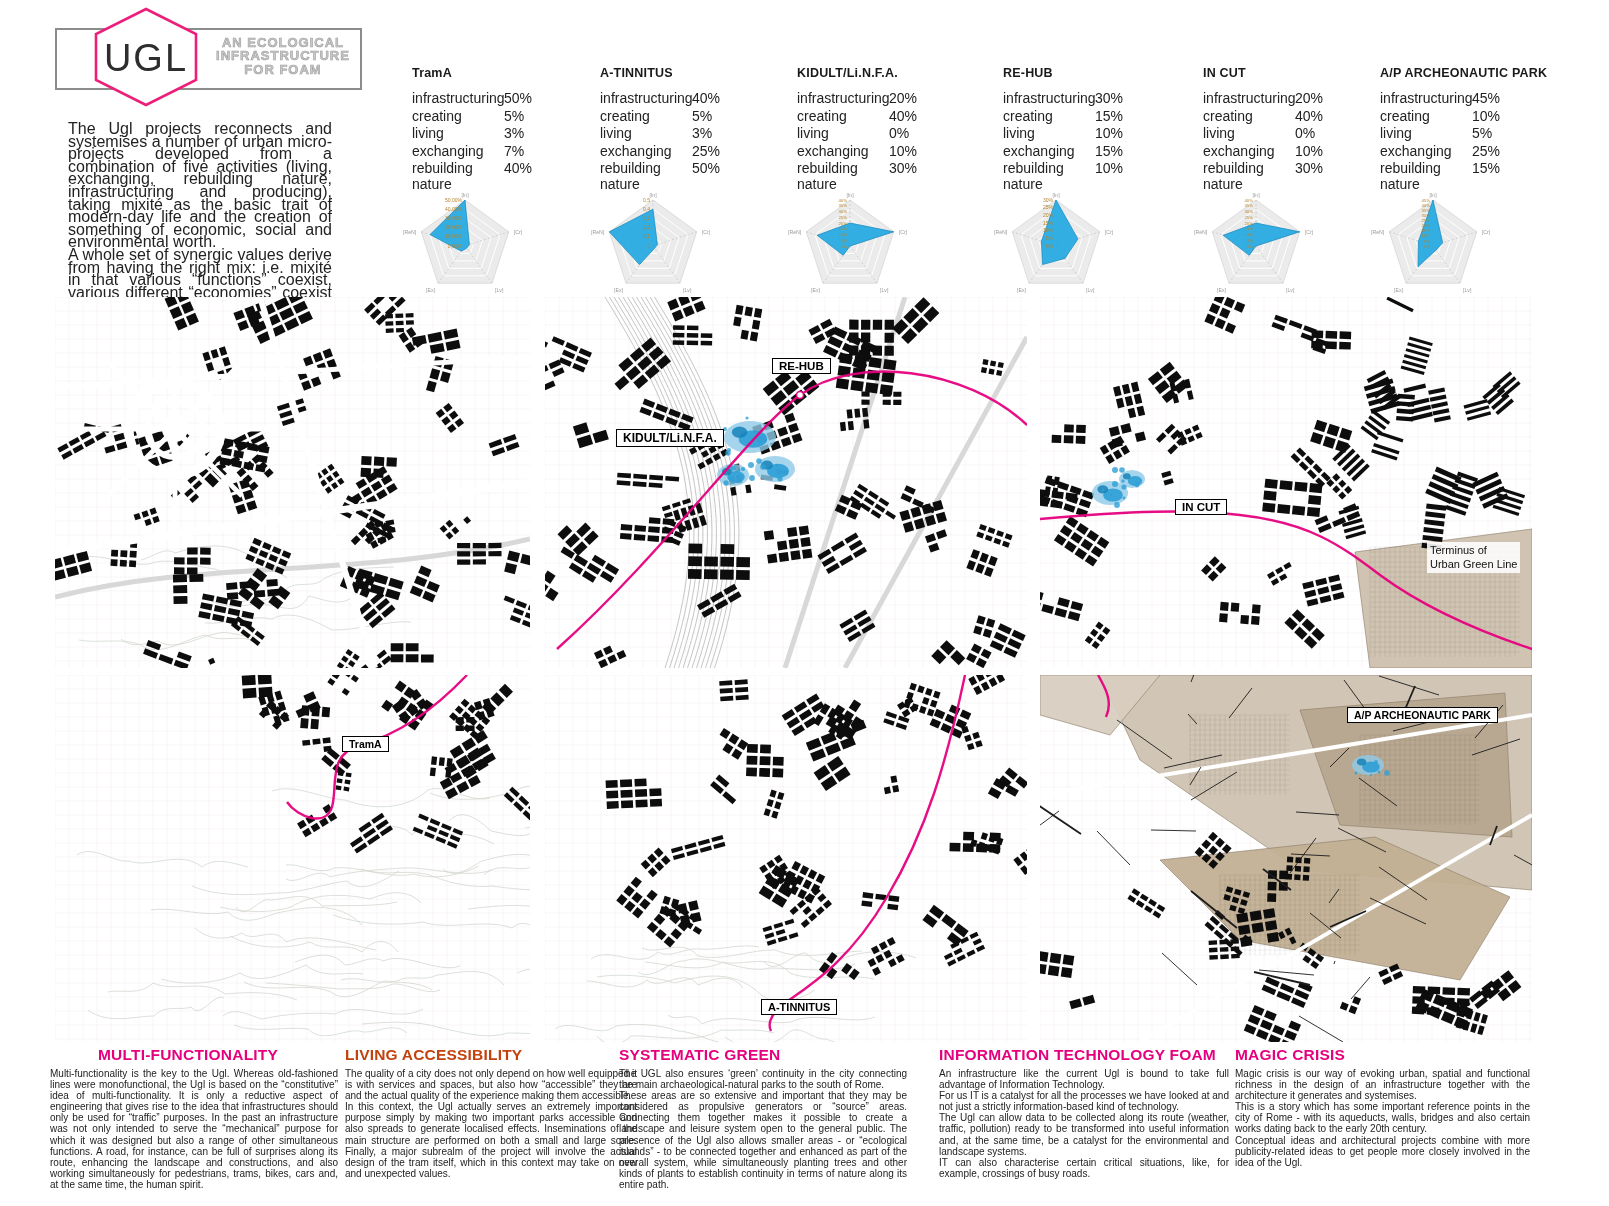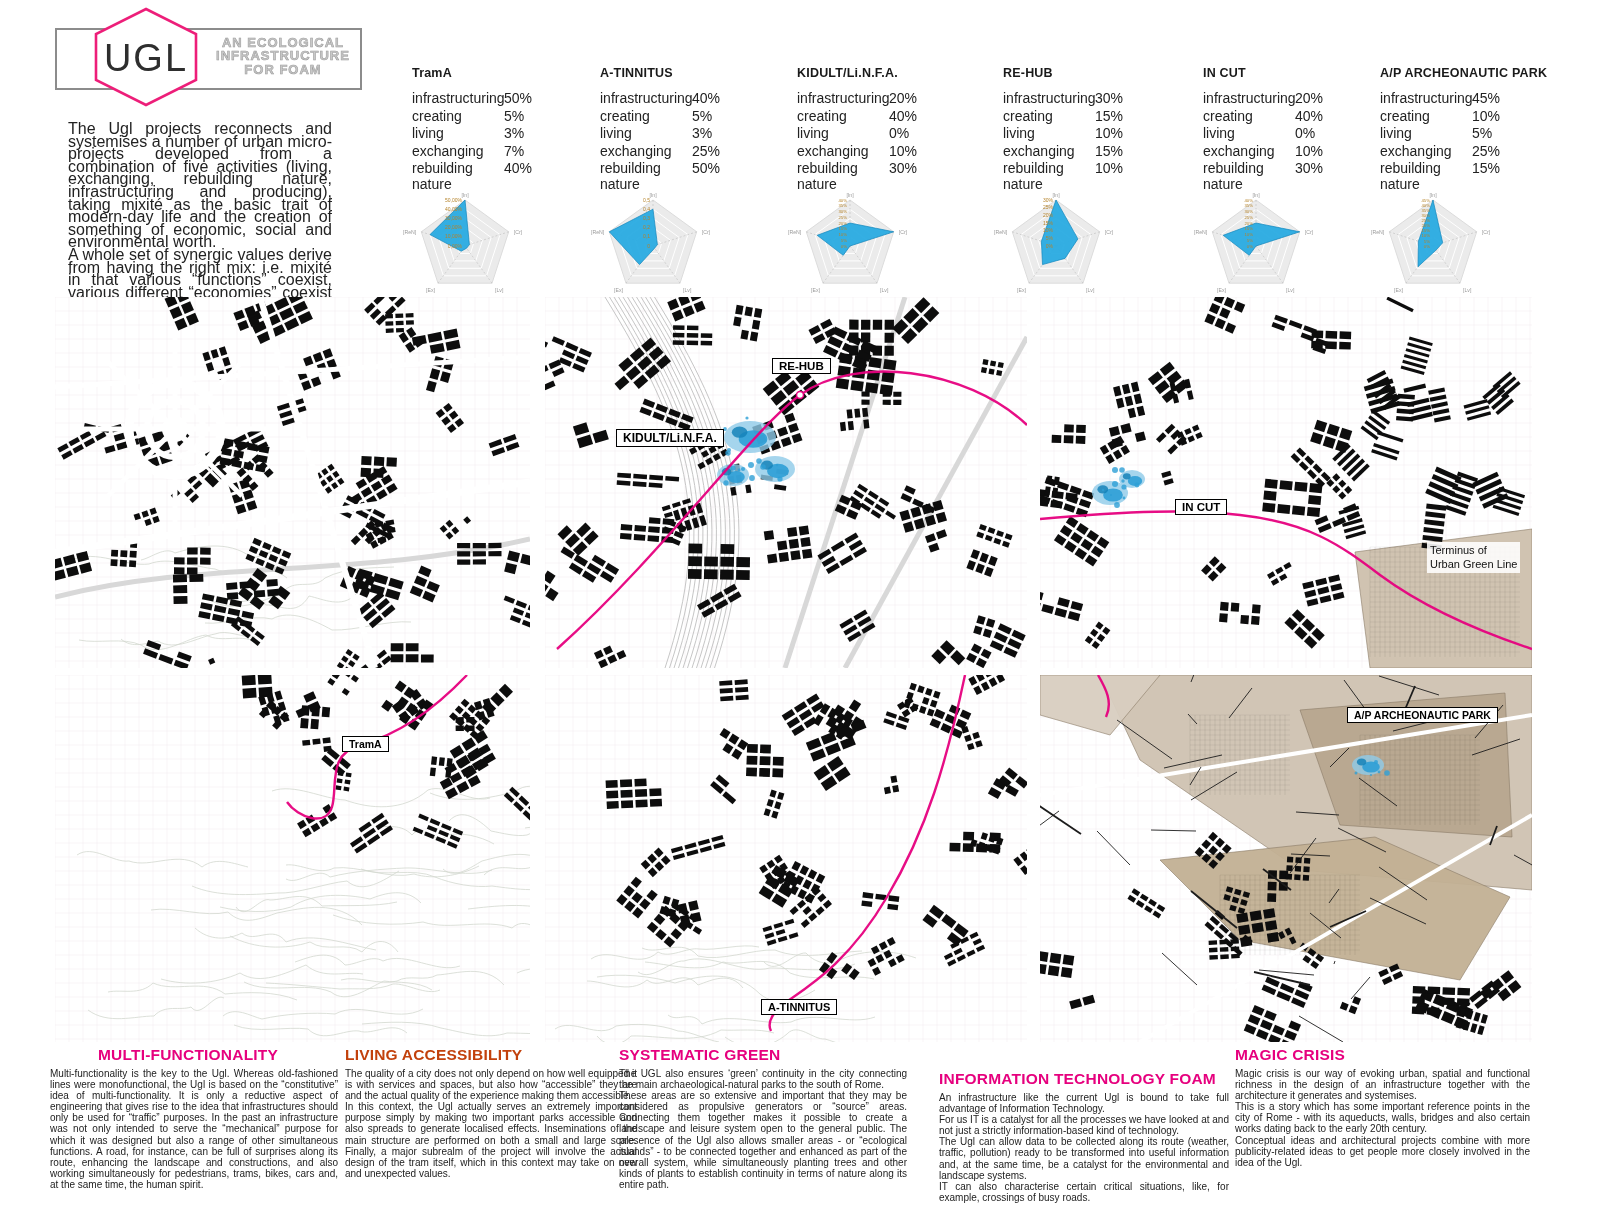--- a/index.html
+++ b/index.html
@@ -2863,21 +2863,21 @@
         <div class="section-title" style="color: #c2410c;">LIVING ACCESSIBILITY</div>
         <div class="section-body">The quality of a city does not only depend on how well equipped it is with services and spaces, but also how “accessible” they are and the actual quality of the experience making them accessible.
 In this context, the Ugl actually serves an extremely important purpose simply by making two important parks accessible and also spreads to generate localised effects. Inseminations of the main structure are performed on both a small and large scale. Finally, a major subrealm of the project will involve the actual design of the tram itself, which in this context may take on new and unexpected values.</div>
       </div>
       <div class="section-col" style="left: 619px; width: 288px;">
         <div class="section-title" style="color: rgb(230, 0, 126);">SYSTEMATIC GREEN</div>
         <div class="section-body">The UGL also ensures ‘green’ continuity in the city connecting the main archaeological-natural parks to the south of Rome.
 These areas are so extensive and important that they may be considered as propulsive generators or “source” areas. Connecting them together makes it possible to create a landscape and leisure system open to the general public. The presence of the Ugl also allows smaller areas - or “ecological islands” - to be connected together and enhanced as part of the overall system, while simultaneously planting trees and other kinds of plants to establish continuity in terms of nature along its entire path.</div>
       </div>
       <div class="section-col" style="left: 939px; width: 290px;">
-        <div class="section-title" style="color: rgb(230, 0, 126); margin-top: 24px;">INFORMATION TECHNOLOGY FOAM</div>
+        <div class="section-title" style="color: rgb(230, 0, 126);">INFORMATION TECHNOLOGY FOAM</div>
         <div class="section-body">An infrastructure like the current Ugl is bound to take full advantage of Information Technology.
 For us IT is a catalyst for all the processes we have looked at and not just a strictly information-based kind of technology.
 The Ugl can allow data to be collected along its route (weather, traffic, pollution) ready to be transformed into useful information and, at the same time, be a catalyst for the environmental and landscape systems.
 IT can also characterise certain critical situations, like, for example, crossings of busy roads.</div>
       </div>
       <div class="section-col" style="left: 1235px; width: 295px;">
         <div class="section-title" style="color: rgb(230, 0, 126);">MAGIC CRISIS</div>
         <div class="section-body">Magic crisis is our way of evoking urban, spatial and functional richness in the design of an infrastructure together with the architecture it generates and systemises.
 This is a story which has some important reference points in the city of Rome - with its aqueducts, walls, bridges and also certain works dating back to the early 20th century.
 Conceptual ideas and architectural projects combine with more publicity-related ideas to get people more closely involved in the idea of the Ugl.</div>

